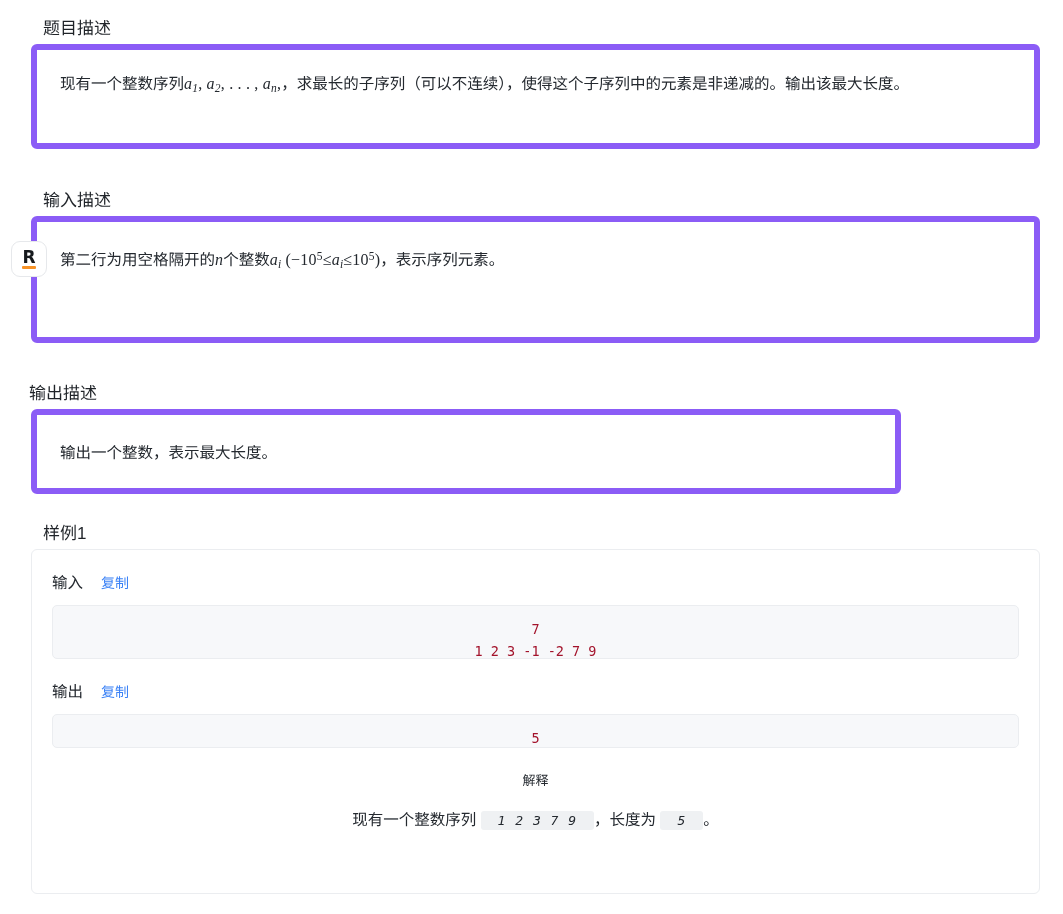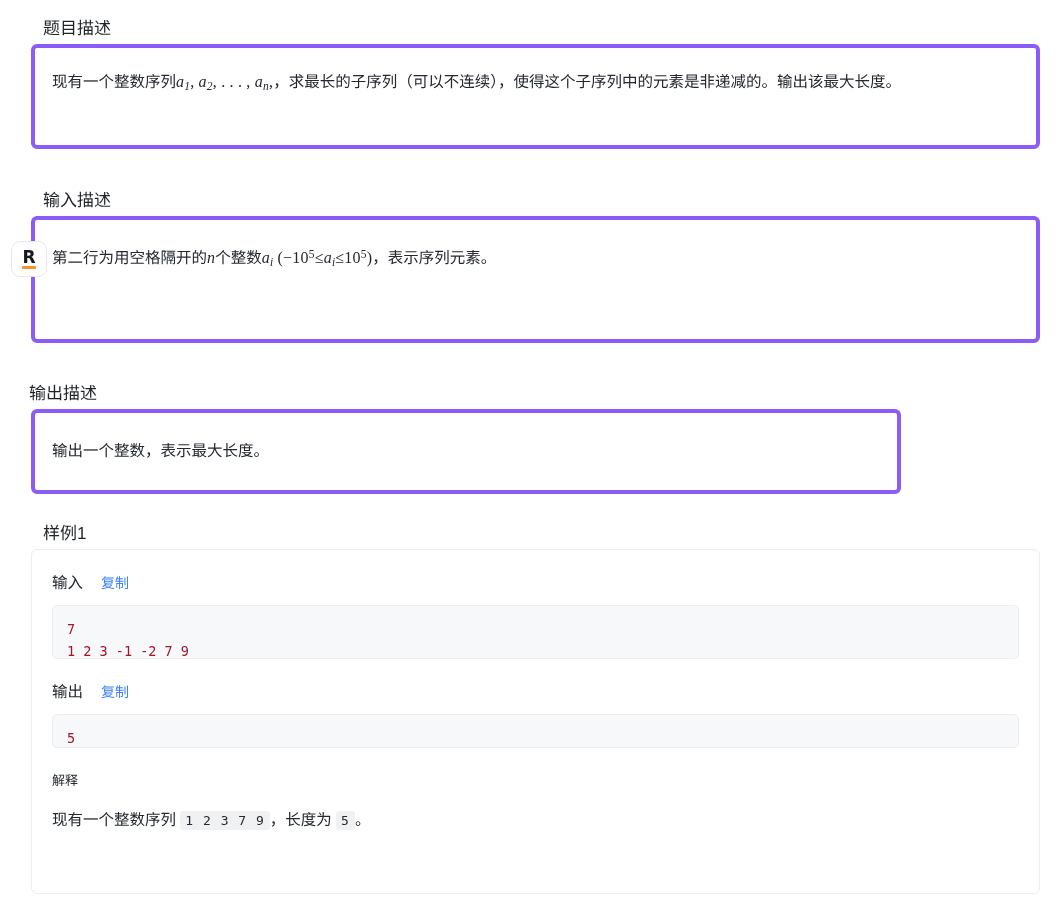--- a/index.html
+++ b/index.html
@@ -30,24 +30,24 @@
     font-size: 17px;
     font-weight: 400;
     color: #1f2328;
     margin: 12px;
     padding: 0;
     line-height: 1.4;
   }
 
   
   .card {
-    border: 4px solid #8b5cf6;
+    border: 6px solid #8b5cf6;
     border-radius: 6px;
     background: #ffffff;
-    padding: 18px 17px;
+    padding: 18px 23px;
   }
 
   .card-text {
     font-size: 15.5px;
     line-height: 2.0;
     color: #24292f;
     margin: 0;
   }
   .card-text + .card-text {
     margin-top: 8px;
@@ -108,20 +108,21 @@
     background: #f79226;
     border-radius: 1px;
   }
 
   
   .sample-card {
     border: 1px solid #ebedf0;
     border-radius: 6px;
     background: #ffffff;
     padding: 20px 20px 22px 20px;
+    text-align: center;
   }
   .io-label-row {
     display: flex;
     align-items: baseline;
     gap: 18px;
   }
   .io-label {
     font-size: 15.5px;
     color: #24292f;
     font-weight: 400;
@@ -152,25 +153,26 @@
   }
   .explain-text {
     font-size: 15.5px;
     color: #24292f;
     margin-top: 18px;
     line-height: 1.7;
   }
   code.inline {
     background: #eff1f3;
     border-radius: 3px;
-    padding: 2px 5px;
+    padding: 2px 17px;
     font-family: "DejaVu Sans Mono", "Liberation Mono", monospace;
     font-size: 13px;
     color: #24292f;
     letter-spacing: 1px;
+    font-style: italic;
   }
 </style>
 </head>
 <body>
 
 <div class="page">
 
   <div style="position:absolute; left:31px; top:5px;">
     <h2 class="section-heading">题目描述</h2>
   </div>

